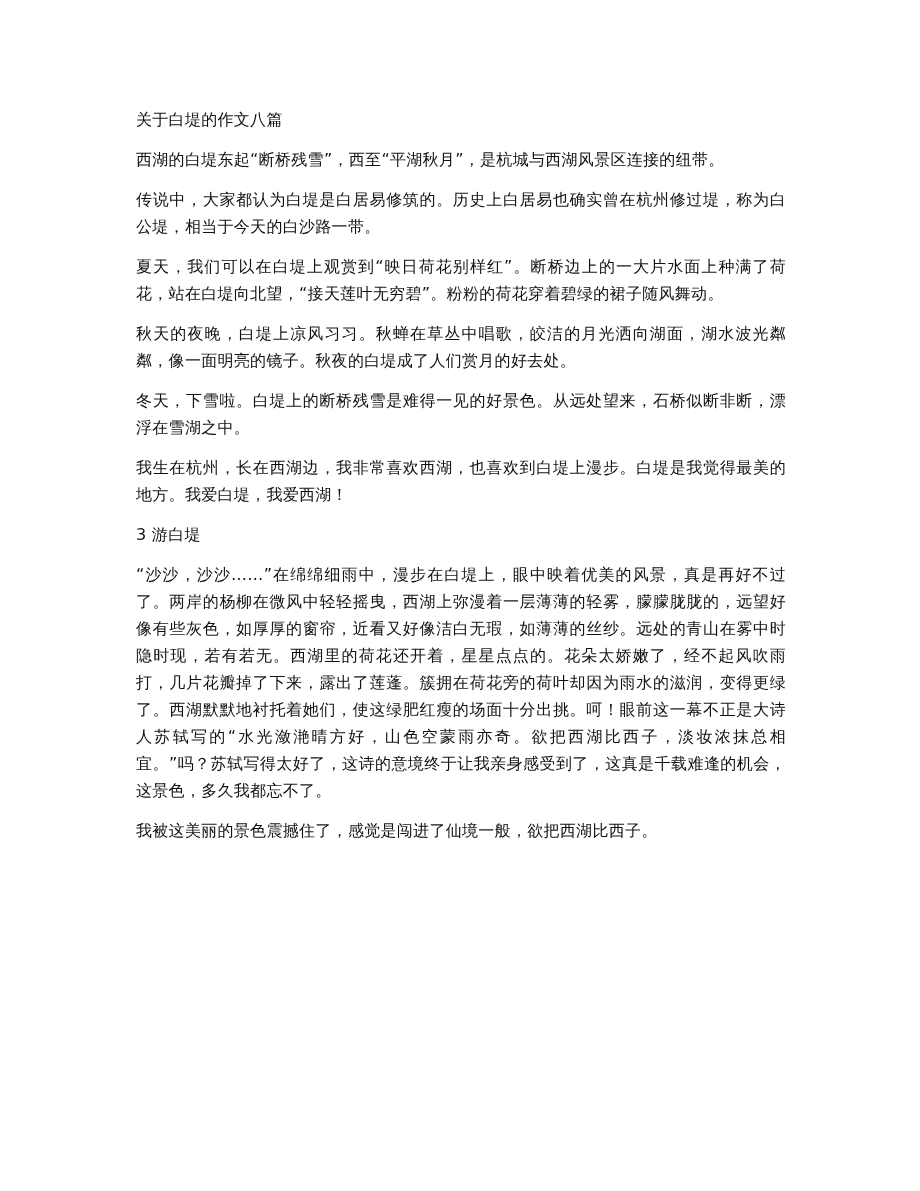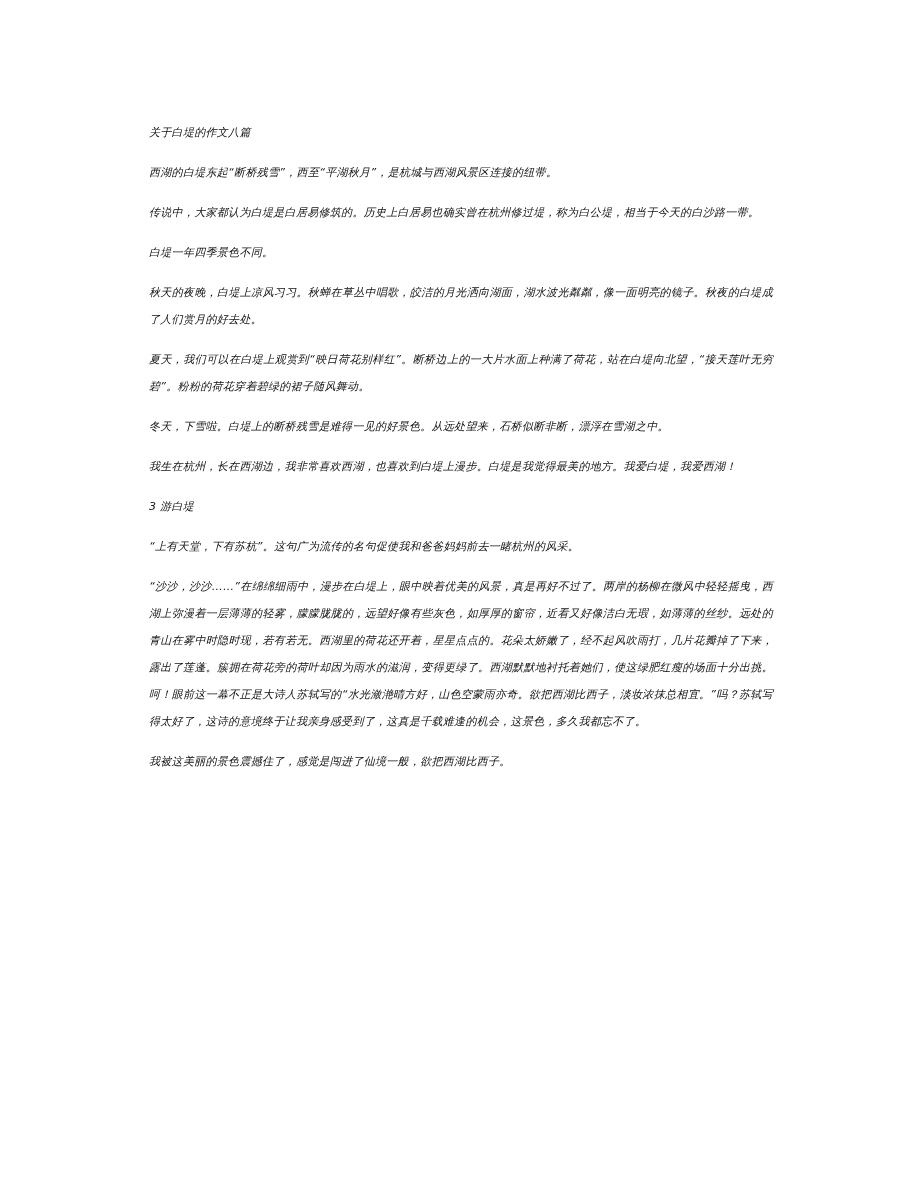--- a/index.html
+++ b/index.html
@@ -15,53 +15,50 @@
       font-family: "DejaVu Sans", "Liberation Sans", sans-serif;
       color: #111111;
     }
     .page {
       position: absolute;
       left: 136px;
       top: 106px;
       width: 650px;
     }
     .doc-title, .section-heading, .para {
-      margin: 13px;
-      font-size: 11px;
+      margin: 0;
+      font-size: 16px;
       line-height: 27px;
       letter-spacing: 0.3px;
       text-align: justify;
       word-break: break-all;
-      font-style: italic;
     }
     .doc-title {
       margin-bottom: 13px;
     }
     .section-heading {
       margin-bottom: 13px;
     }
     .para {
       margin-bottom: 13px;
     }
   </style>
 </head>
 <body>
 
 <div class="page">
   <p class="doc-title">关于白堤的作文八篇</p>
 
   <section>
     <p class="para">西湖的白堤东起“断桥残雪”，西至“平湖秋月”，是杭城与西湖风景区连接的纽带。</p>
     <p class="para">传说中，大家都认为白堤是白居易修筑的。历史上白居易也确实曾在杭州修过堤，称为白公堤，相当于今天的白沙路一带。</p>
-    <p class="para">白堤一年四季景色不同。</p>
+    <p class="para">夏天，我们可以在白堤上观赏到“映日荷花别样红”。断桥边上的一大片水面上种满了荷花，站在白堤向北望，“接天莲叶无穷碧”。粉粉的荷花穿着碧绿的裙子随风舞动。</p>
     <p class="para">秋天的夜晚，白堤上凉风习习。秋蝉在草丛中唱歌，皎洁的月光洒向湖面，湖水波光粼粼，像一面明亮的镜子。秋夜的白堤成了人们赏月的好去处。</p>
-    <p class="para">夏天，我们可以在白堤上观赏到“映日荷花别样红”。断桥边上的一大片水面上种满了荷花，站在白堤向北望，“接天莲叶无穷碧”。粉粉的荷花穿着碧绿的裙子随风舞动。</p>
     <p class="para">冬天，下雪啦。白堤上的断桥残雪是难得一见的好景色。从远处望来，石桥似断非断，漂浮在雪湖之中。</p>
     <p class="para">我生在杭州，长在西湖边，我非常喜欢西湖，也喜欢到白堤上漫步。白堤是我觉得最美的地方。我爱白堤，我爱西湖！</p>
   </section>
 
   <section>
     <p class="section-heading">3 游白堤</p>
-    <p class="para">“上有天堂，下有苏杭”。这句广为流传的名句促使我和爸爸妈妈前去一睹杭州的风采。</p>
     <p class="para">“沙沙，沙沙……”在绵绵细雨中，漫步在白堤上，眼中映着优美的风景，真是再好不过了。两岸的杨柳在微风中轻轻摇曳，西湖上弥漫着一层薄薄的轻雾，朦朦胧胧的，远望好像有些灰色，如厚厚的窗帘，近看又好像洁白无瑕，如薄薄的丝纱。远处的青山在雾中时隐时现，若有若无。西湖里的荷花还开着，星星点点的。花朵太娇嫩了，经不起风吹雨打，几片花瓣掉了下来，露出了莲蓬。簇拥在荷花旁的荷叶却因为雨水的滋润，变得更绿了。西湖默默地衬托着她们，使这绿肥红瘦的场面十分出挑。呵！眼前这一幕不正是大诗人苏轼写的“水光潋滟晴方好，山色空蒙雨亦奇。欲把西湖比西子，淡妆浓抹总相宜。”吗？苏轼写得太好了，这诗的意境终于让我亲身感受到了，这真是千载难逢的机会，这景色，多久我都忘不了。</p>
     <p class="para">我被这美丽的景色震撼住了，感觉是闯进了仙境一般，欲把西湖比西子。</p>
   </section>
 </div>
 
 </body></html>

